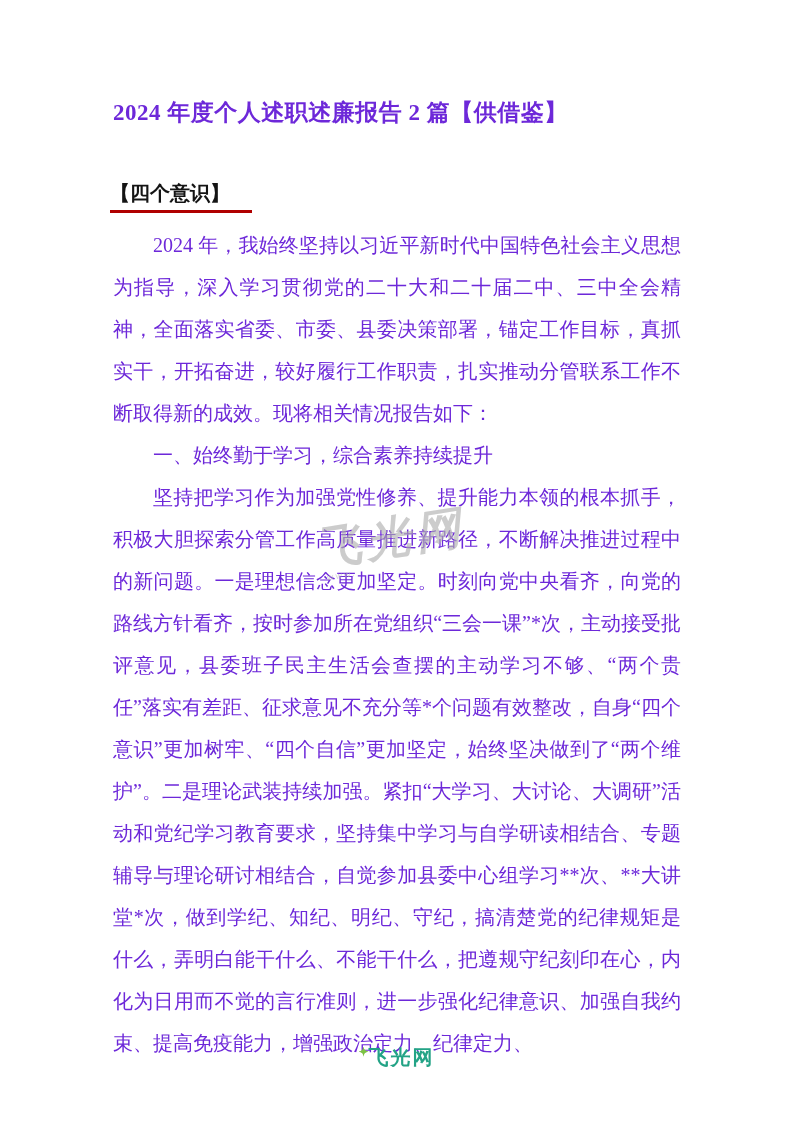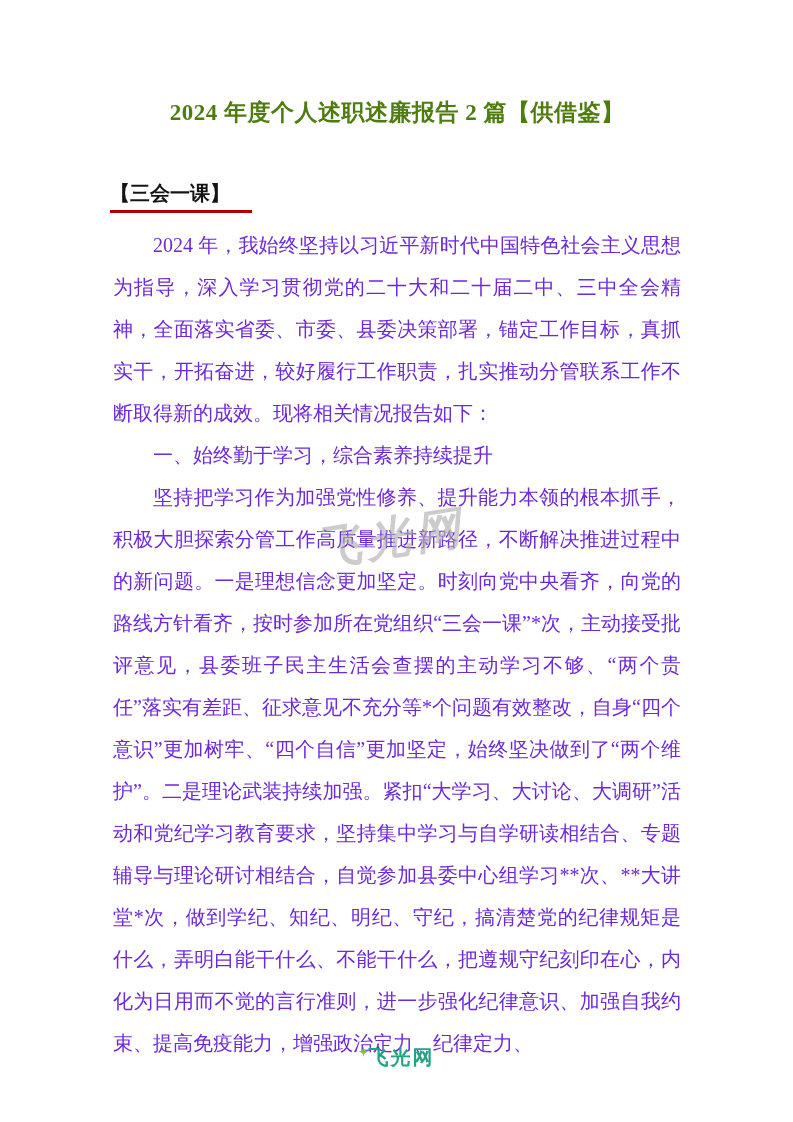--- a/index.html
+++ b/index.html
@@ -12,24 +12,24 @@
     font-family: "Liberation Serif", "DejaVu Serif", serif;
   }
   .content {
     position: absolute;
     left: 113px;
     top: 0;
     width: 568px;
   }
   .doc-title {
     margin-top: 97px;
-    text-align: center;
+    text-align: left;
     font-size: 23px;
     font-weight: bold;
-    color: #4d7c0f;
+    color: #6d28d9;
     letter-spacing: 0.5px;
   }
   .subtitle-row { margin-top: 52px; }
   .subtitle {
     display: inline-block;
     font-size: 20px;
     font-weight: bold;
     color: #141414;
     border-bottom: 3px solid #b00000;
     padding: 0 22px 3px 0;
@@ -92,21 +92,21 @@
   }
 </style>
 </head>
 <body>
 
 <div class="page">
   <div class="content">
     <div class="doc-title">2024 年度个人述职述廉报告 2 篇【供借鉴】</div>
 
     <div class="subtitle-row">
-      <span class="subtitle">【三会一课】</span>
+      <span class="subtitle">【四个意识】</span>
     </div>
 
     <div class="body-text" id="doc-body">
         <p><span>2024 年，我始终坚持以习近平新时代中国特色社会主义思想为指导，深入学习贯彻党的二十大和二十届二中、三中全会精神，全面落实省委、市委、县委决策部署，锚定工作目标，真抓实干，开拓奋进，较好履行工作职责，扎实推动分管联系工作不断取得新的成效。现将相关情况报告如下：</span></p>
         <p class="heading"><b>一、始终勤于学习，综合素养持续提升</b></p>
         <p><span>坚持把学习作为加强党性修养、提升能力本领的根本抓手，积极大胆探索分管工作高质量推进新路径，不断解决推进过程中的新问题。</span><b>一是理想信念更加坚定。</b><span>时刻向党中央看齐，向党的路线方针看齐，按时参加所在党组织“三会一课”*次，主动接受批评意见，县委班子民主生活会查摆的主动学习不够、“两个贵任”落实有差距、征求意见不充分等*个问题有效整改，自身“四个意识”更加树牢、“四个自信”更加坚定，始终坚决做到了“两个维护”。</span><b>二是理论武装持续加强。</b><span>紧扣“大学习、大讨论、大调研”活动和党纪学习教育要求，坚持集中学习与自学研读相结合、专题辅导与理论研讨相结合，自觉参加县委中心组学习**次、**大讲堂*次，做到学纪、知纪、明纪、守纪，搞清楚党的纪律规矩是什么，弄明白能干什么、不能干什么，把遵规守纪刻印在心，内化为日用而不觉的言行准则，进一步强化纪律意识、加强自我约束、提高免疫能力，增强政治定力、纪律定力、</span></p>
       </div>
   </div>
 
   <div class="wm-center">

